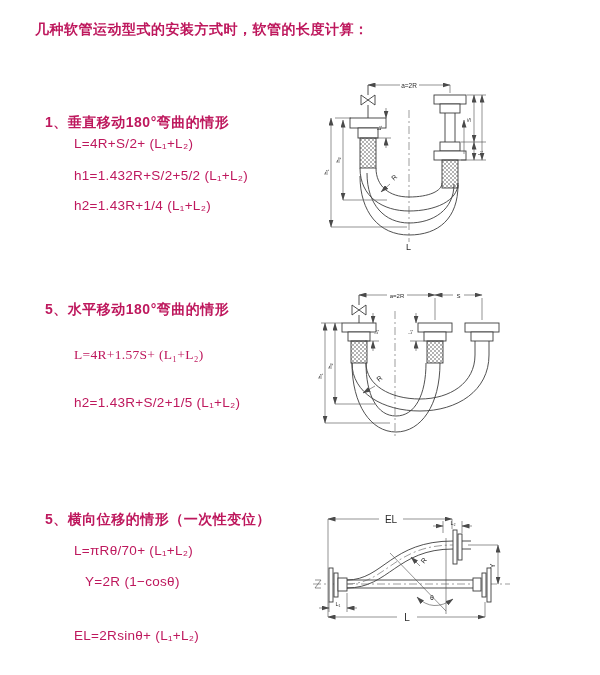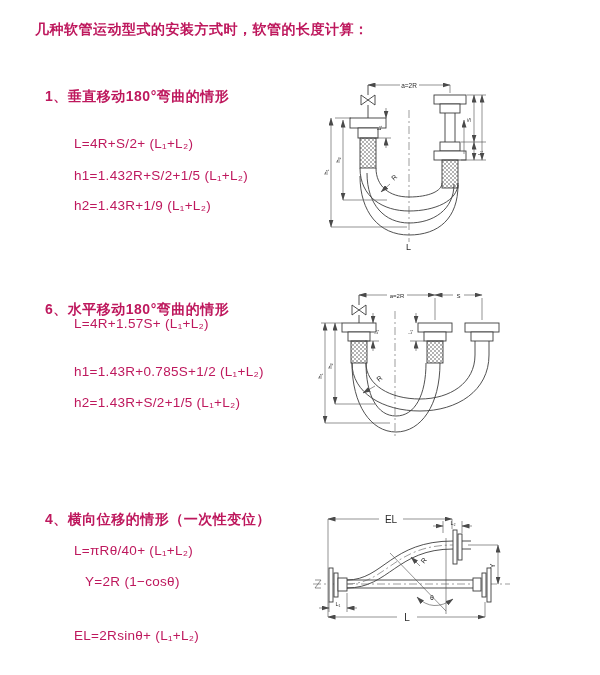--- a/index.html
+++ b/index.html
@@ -16,32 +16,31 @@
   .cl{stroke:#5a5a5a;stroke-width:.6;fill:none;stroke-dasharray:8 3 2 3;}
   .fit{fill:#ffffff;stroke:#3d3d3d;stroke-width:.9;}
 </style>
 </head>
 <body>
 
 <div class="page">
 
   <div class="title">几种软管运动型式的安装方式时，软管的长度计算：</div>
 
-  <div class="sec-heading" style="left:45px;top:88px;text-align:right;">1、垂直移动180°弯曲的情形</div>
+  <div class="sec-heading" style="left:45px;top:114px;text-align:right;">1、垂直移动180°弯曲的情形</div>
   <div class="formula" style="left:74px;top:136px;">L=4R+S/2+ (L₁+L₂)</div>
-  <div class="formula" style="left:74px;top:168px;">h1=1.432R+S/2+1/5 (L₁+L₂)</div>
-  <div class="formula" style="left:74px;top:198px;">h2=1.43R+1/9 (L₁+L₂)</div>
-
-  <div class="sec-heading" style="left:45px;top:301px;">6、水平移动180°弯曲的情形</div>
-  <div class="formula" style="left:74px;top:316px;">L=4R+1.57S+ (L₁+L₂)</div>
-  <div class="formula" style="left:74px;top:364px;">h1=1.43R+0.785S+1/2 (L₁+L₂)</div>
+  <div class="formula" style="left:74px;top:168px;">h1=1.432R+S/2+5/2 (L₁+L₂)</div>
+  <div class="formula" style="left:74px;top:198px;">h2=1.43R+1/4 (L₁+L₂)</div>
+
+  <div class="sec-heading" style="left:45px;top:301px;">5、水平移动180°弯曲的情形</div>
+  <div class="formula" style="left:74px;top:347px;font-family:Liberation Serif, serif;">L=4R+1.57S+ (L₁+L₂)</div>
   <div class="formula" style="left:74px;top:395px;">h2=1.43R+S/2+1/5 (L₁+L₂)</div>
 
-  <div class="sec-heading" style="left:45px;top:511px;">4、横向位移的情形（一次性变位）</div>
-  <div class="formula" style="left:74px;top:543px;">L=πRθ/40+ (L₁+L₂)</div>
+  <div class="sec-heading" style="left:45px;top:511px;">5、横向位移的情形（一次性变位）</div>
+  <div class="formula" style="left:74px;top:543px;">L=πRθ/70+ (L₁+L₂)</div>
   <div class="formula" style="left:85px;top:574px;">Y=2R (1−cosθ)</div>
   <div class="formula" style="left:74px;top:628px;">EL=2Rsinθ+ (L₁+L₂)</div>
 
   <svg style="left:315px;top:70px;" width="285" height="185" viewBox="0 0 285 185">
     <defs>
       <pattern id="hx1" width="4" height="4" patternUnits="userSpaceOnUse">
         <path d="M0,0 L4,4 M4,0 L0,4" stroke="#666" stroke-width="0.5"></path>
       </pattern>
       <marker id="ar1" viewBox="0 0 8 5" markerWidth="8" markerHeight="5" refX="7.5" refY="2.5" orient="auto-start-reverse" markerUnits="userSpaceOnUse">
         <path d="M0,0 L8,2.5 L0,5 z" fill="#4a4a4a"></path>

